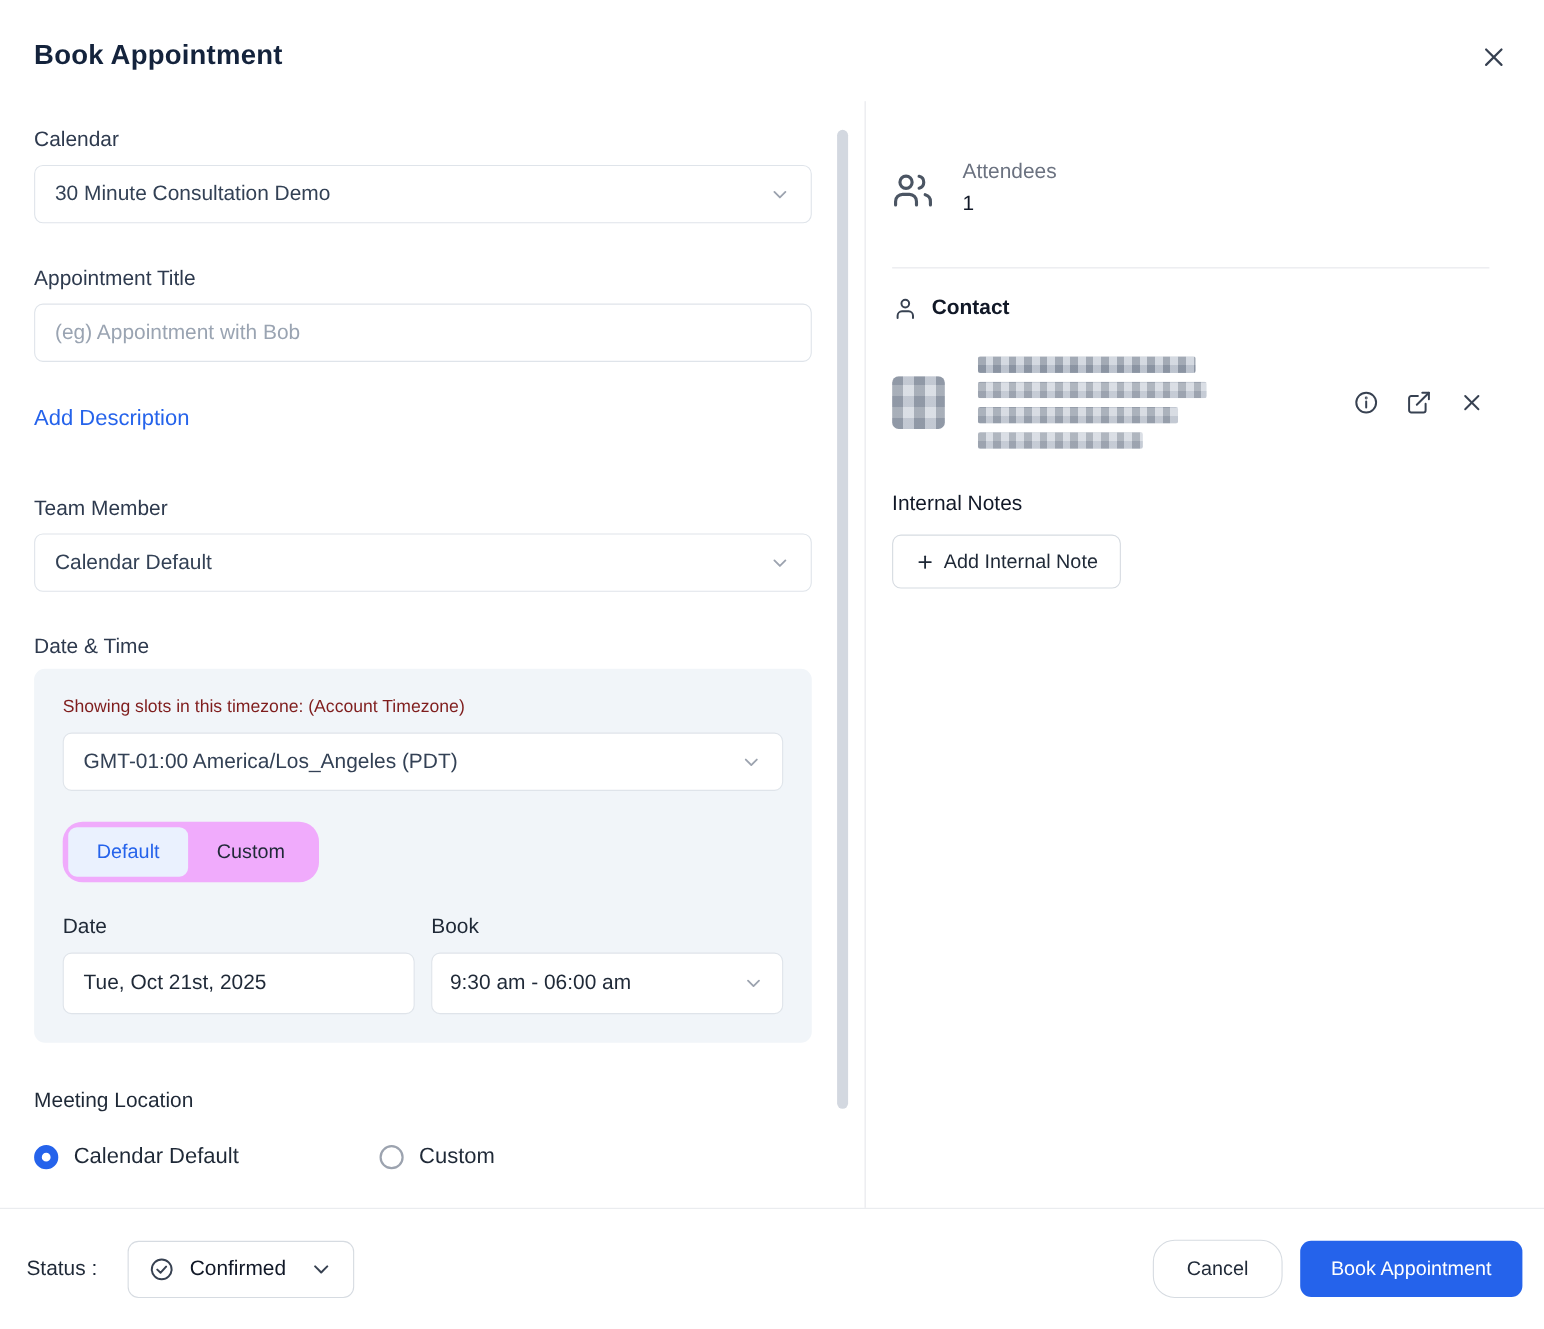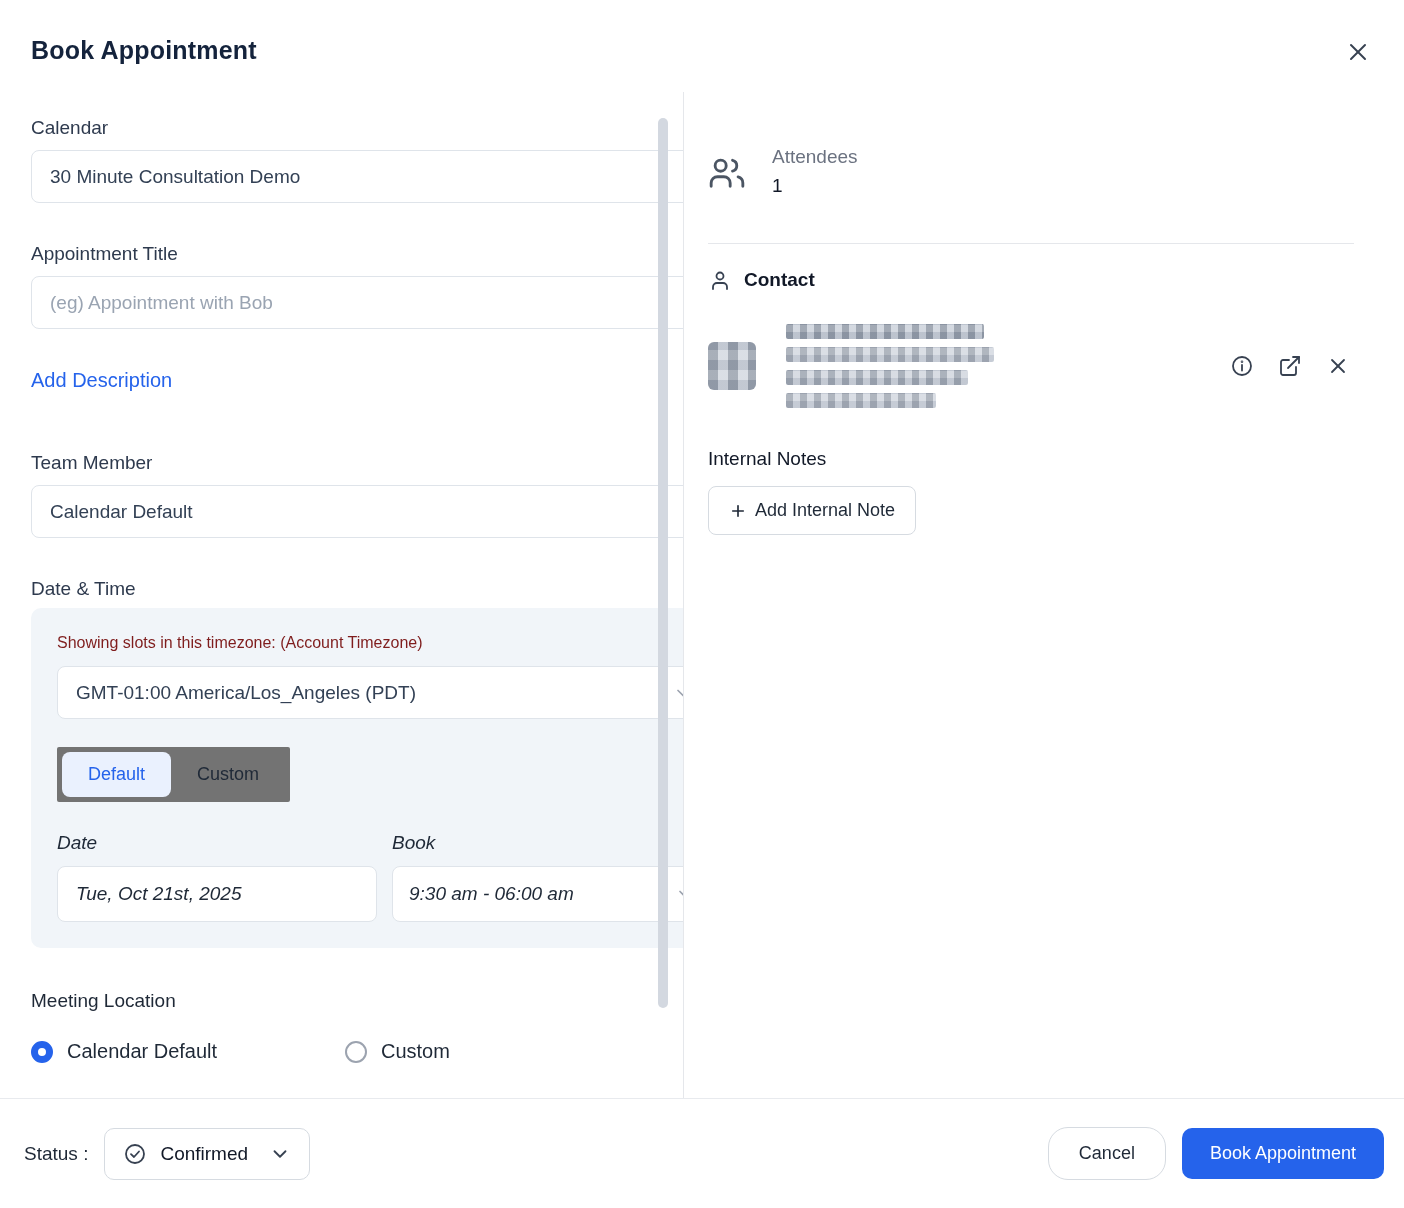--- a/index.html
+++ b/index.html
@@ -8,41 +8,41 @@
 
   .modal { position:relative; width:1404px; height:1208px; background:#fff; display:flex; flex-direction:column; }
 
   
   .modal-header { height:92px; padding:36px 30px 0 31px; display:flex; justify-content:space-between; align-items:flex-start; }
   .modal-title { font-size:25px; font-weight:700; color:#14233c; letter-spacing:.2px; }
   .icon-btn { background:none; border:none; cursor:pointer; color:#374151; display:inline-flex; align-items:center; justify-content:center; padding:4px; }
 
   
   .modal-body { flex:1; display:flex; min-height:0; }
-  .left-col { width:684px; padding:25px 31px 0 31px; border-right:1px solid #e5e7eb; position:relative; overflow:hidden; }
+  .left-col { width:787px; padding:25px 31px 0 31px; border-right:1px solid #e5e7eb; position:relative; overflow:hidden; }
   .right-col { flex:1; padding:54px 50px 0 24px; }
 
   .field-label { font-size:19px; color:#2e3a4e; margin-bottom:11px; }
   .select-box, .text-input, .date-box {
     width:707px; height:53px; background:#fff; border:1px solid #dfe4ea; border-radius:8px;
     display:flex; align-items:center; justify-content:space-between; padding:0 18px; font-size:19px; color:#334155;
   }
   .text-input { color:#9aa4b2; }
   .mb40 { margin-bottom:40px; }
 
   .link { display:inline-block; margin-top:40px; margin-bottom:60px; font-size:20px; color:#2563eb; font-weight:500; cursor:pointer; }
 
   
   .dt-panel { width:707px; background:#f1f5f9; border-radius:10px; padding:26px; margin-top:2px; }
   .tz-note { font-size:16px; color:#7f1d1d; font-weight:500; }
   .dt-panel .select-box { width:655px; margin-top:14px; }
-  .tabs { display:inline-flex; background:#737373; border-radius:2px; padding:5px; margin-top:28px; }
+  .tabs { display:inline-flex; background:#f0abfc; border-radius:18px; padding:5px; margin-top:28px; }
   .tab { font-size:18px; padding:12px 26px; border-radius:8px; cursor:pointer; color:#1f2937; }
   .tab.active { background:#eaf1fe; color:#2563eb; font-weight:500; }
-  .dt-row { display:flex; gap:15px; margin-top:30px;font-style:italic; }
+  .dt-row { display:flex; gap:15px; margin-top:30px; }
   .dt-cell .field-label { margin-bottom:12px; font-size:19px; color:#1f2937; }
   .date-box { width:320px; height:56px; justify-content:flex-start; color:#1f2937; }
   .slot-box { width:320px; height:56px; background:#fff; border:1px solid #dfe4ea; border-radius:8px; display:flex; align-items:center; justify-content:space-between; padding:0 16px; font-size:19px; color:#1f2937; }
 
   .section-title { font-size:19px; color:#1f2937; margin-top:42px; }
   .radio-row { display:flex; align-items:center; gap:24px; margin-top:28px; }
   .radio-opt { display:flex; align-items:center; gap:14px; font-size:20px; color:#1f2937; cursor:pointer; min-width:290px; }
   .radio-dot { width:22px; height:22px; border-radius:50%; background:#fff; flex:0 0 auto; }
   .radio-dot.on { border:7px solid #2563eb; }
   .radio-dot.off { border:2px solid #9ca3af; }
@@ -69,21 +69,21 @@
       repeating-linear-gradient(90deg, rgba(115,125,140,.55) 0 7px, rgba(205,211,220,.55) 7px 14px),
       repeating-linear-gradient(0deg, #a9b1be 0 7px, #dde1e7 7px 14px);
     filter: blur(.5px); }
   .contact-actions { margin-left:auto; display:flex; align-items:center; gap:16px; }
   .notes-title { font-size:19px; font-weight:400; color:#111827; margin-top:40px; }
   .add-note-btn { margin-top:16px; display:inline-flex; align-items:center; gap:8px; background:#fff; border:1px solid #d6dbe1; border-radius:8px; padding:13px 20px; font-size:18px; font-weight:500; color:#1f2937; cursor:pointer; font-family:inherit; }
 
   
   .modal-footer { height:110px; border-top:1px solid #e8eaee; display:flex; align-items:center; padding:0 20px 0 24px; }
   .status-label { font-size:19px; color:#1f2937; }
-  .status-select { margin-left:16px; display:flex; align-items:center; gap:13px; border:1px solid #d6dbe1; border-radius:10px; padding:13px 18px; cursor:pointer; background:#fff; }
+  .status-select { margin-left:28px; display:flex; align-items:center; gap:13px; border:1px solid #d6dbe1; border-radius:10px; padding:13px 18px; cursor:pointer; background:#fff; }
   .status-select .val { font-size:19px; font-weight:500; color:#111827; }
   .spacer { flex:1; }
   .btn-secondary { background:#fff; border:1px solid #d6dbe1; border-radius:20px; padding:15px 30px; font-size:18px; color:#1f2937; cursor:pointer; font-family:inherit; margin-right:16px; }
   .btn-primary { background:#2563eb; border:none; border-radius:10px; padding:15px 28px; font-size:18px; font-weight:500; color:#fff; cursor:pointer; font-family:inherit; }
 
   svg { display:block; }
 </style>
 </head>
 <body>
 

